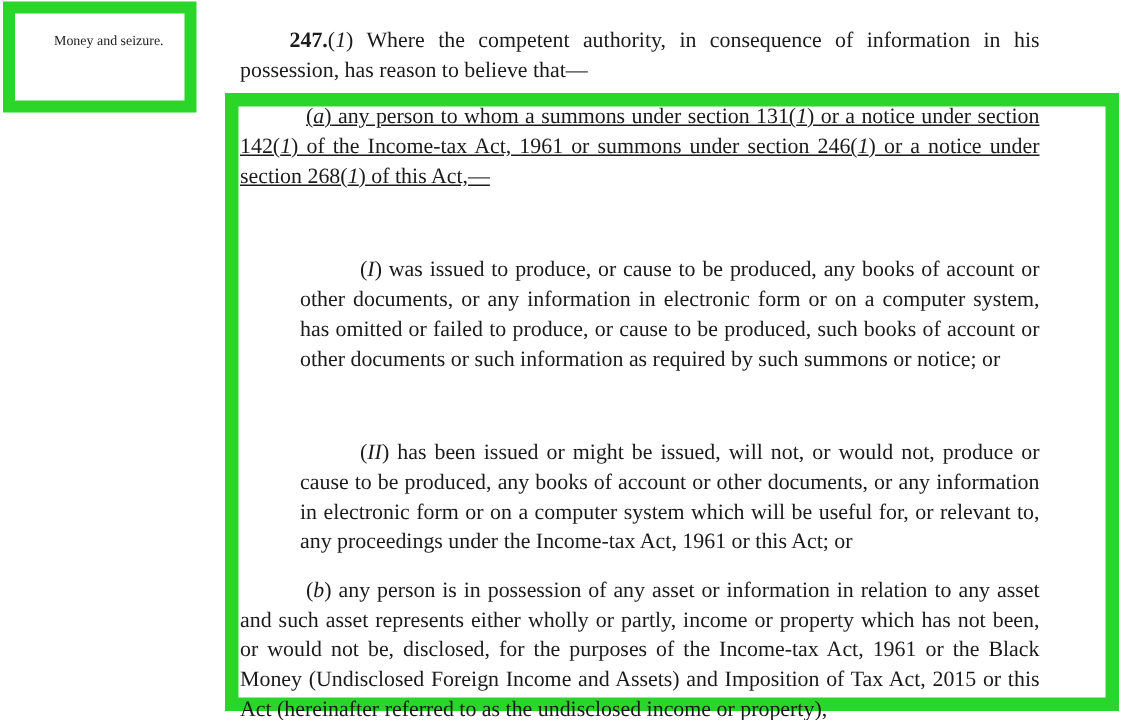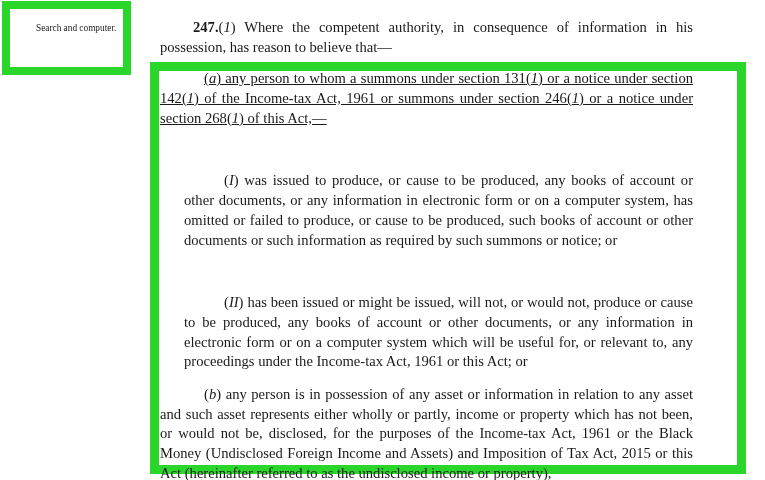--- a/index.html
+++ b/index.html
@@ -82,21 +82,21 @@
   
   p.clause-letter {
     text-indent: 44px;
     padding-left: 0;
   }
   #clause-a { margin-bottom: 13px; text-decoration: underline; }
   #clause-b { margin-top: 13px; }
 
   
   p.clause-roman {
-    padding-left: 24px;
+    padding-left: 40px;
     text-indent: 40px;
     margin-top: 43px;
   }
   #clause-i  { margin-bottom: 13px; }
   #clause-ii { margin-bottom: 0; }
 
   .sec-num { font-weight: bold; }
   .it { font-style: italic; }
   
   .num-it { font-style: italic; }
@@ -104,21 +104,21 @@
 </head>
 <body style="color: rgb(26, 26, 26);">
 
 <div id="page" style="background: rgb(255, 255, 255);">
 
   <div class="hl-box" id="sidenote-highlight"></div>
 
   <div class="hl-box" id="clause-highlight"></div>
 
   <div id="sidenote">
-    <span>Search and computer.</span>
+    <span>Money and seizure.</span>
   </div>
 
   <div id="body-column">
 
     <p class="para" id="subsection-1"><span class="sec-num">247</span><span class="sec-num">.</span><span>(</span><span class="num-it">1</span><span>)</span><span> Where the competent authority, in consequence of information in his possession, has reason to believe that—</span></p>
 
     <p class="para clause-letter" id="clause-a"><span>(</span><span class="it">a</span><span>)</span><span> any person to whom a summons under section 131(</span><span class="num-it">1</span><span>) or a notice under section 142(</span><span class="num-it">1</span><span>) of the Income-tax Act, 1961 or summons under section 246(</span><span class="num-it">1</span><span>) or a notice under section 268(</span><span class="num-it">1</span><span>) of this Act,—</span></p>
 
     <p class="para clause-roman" id="clause-i"><span>(</span><span class="it">I</span><span>)</span><span> was issued to produce, or cause to be produced, any books of account or other documents, or any information in electronic form or on a computer system, has omitted or failed to produce, or cause to be produced, such books of account or other documents or such information as required by such summons or notice; or</span></p>
 

